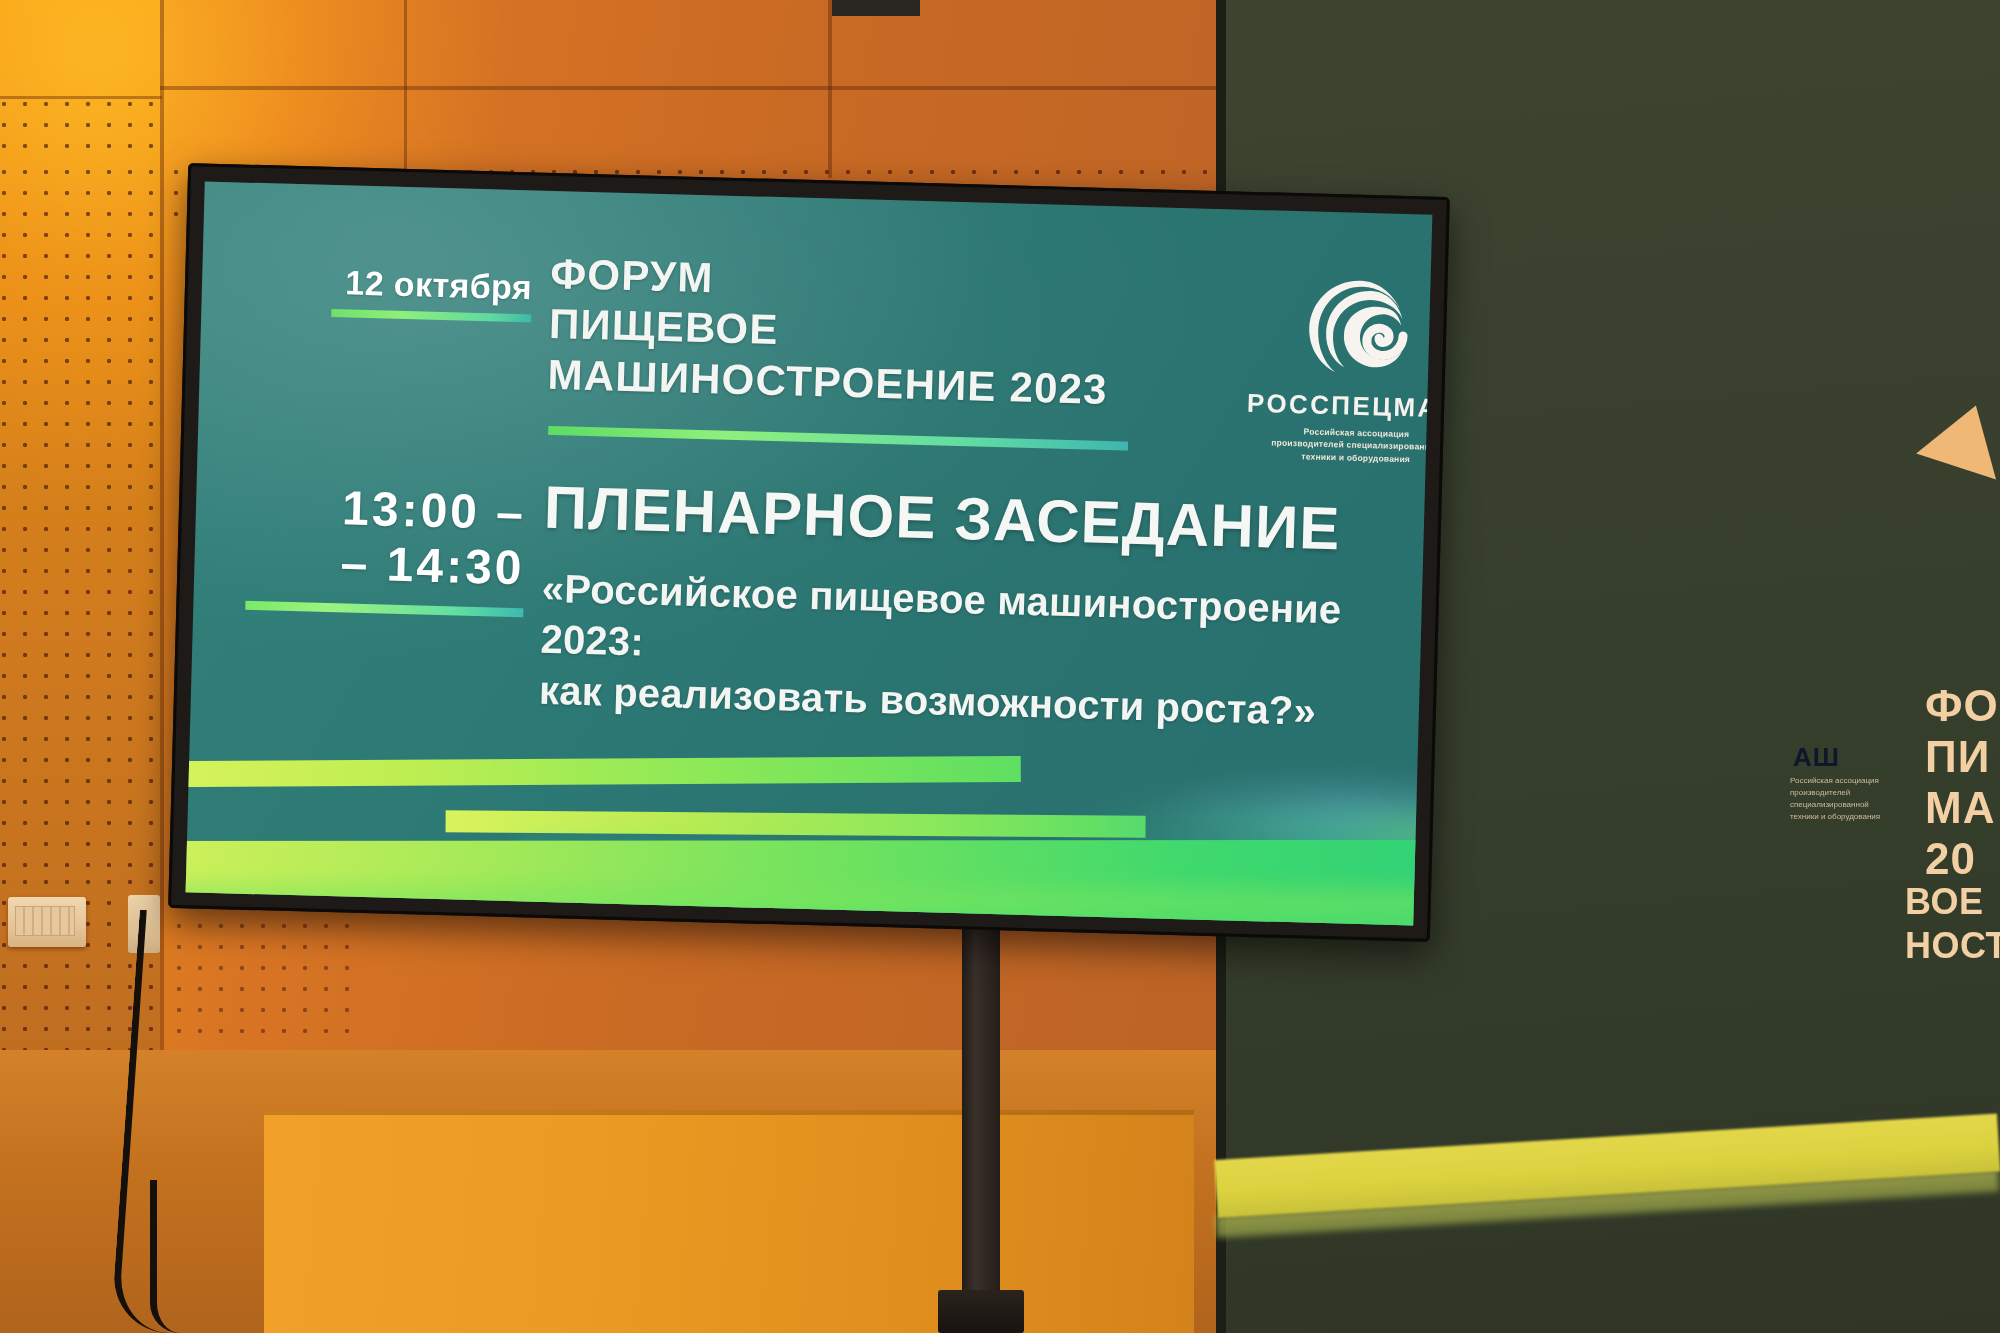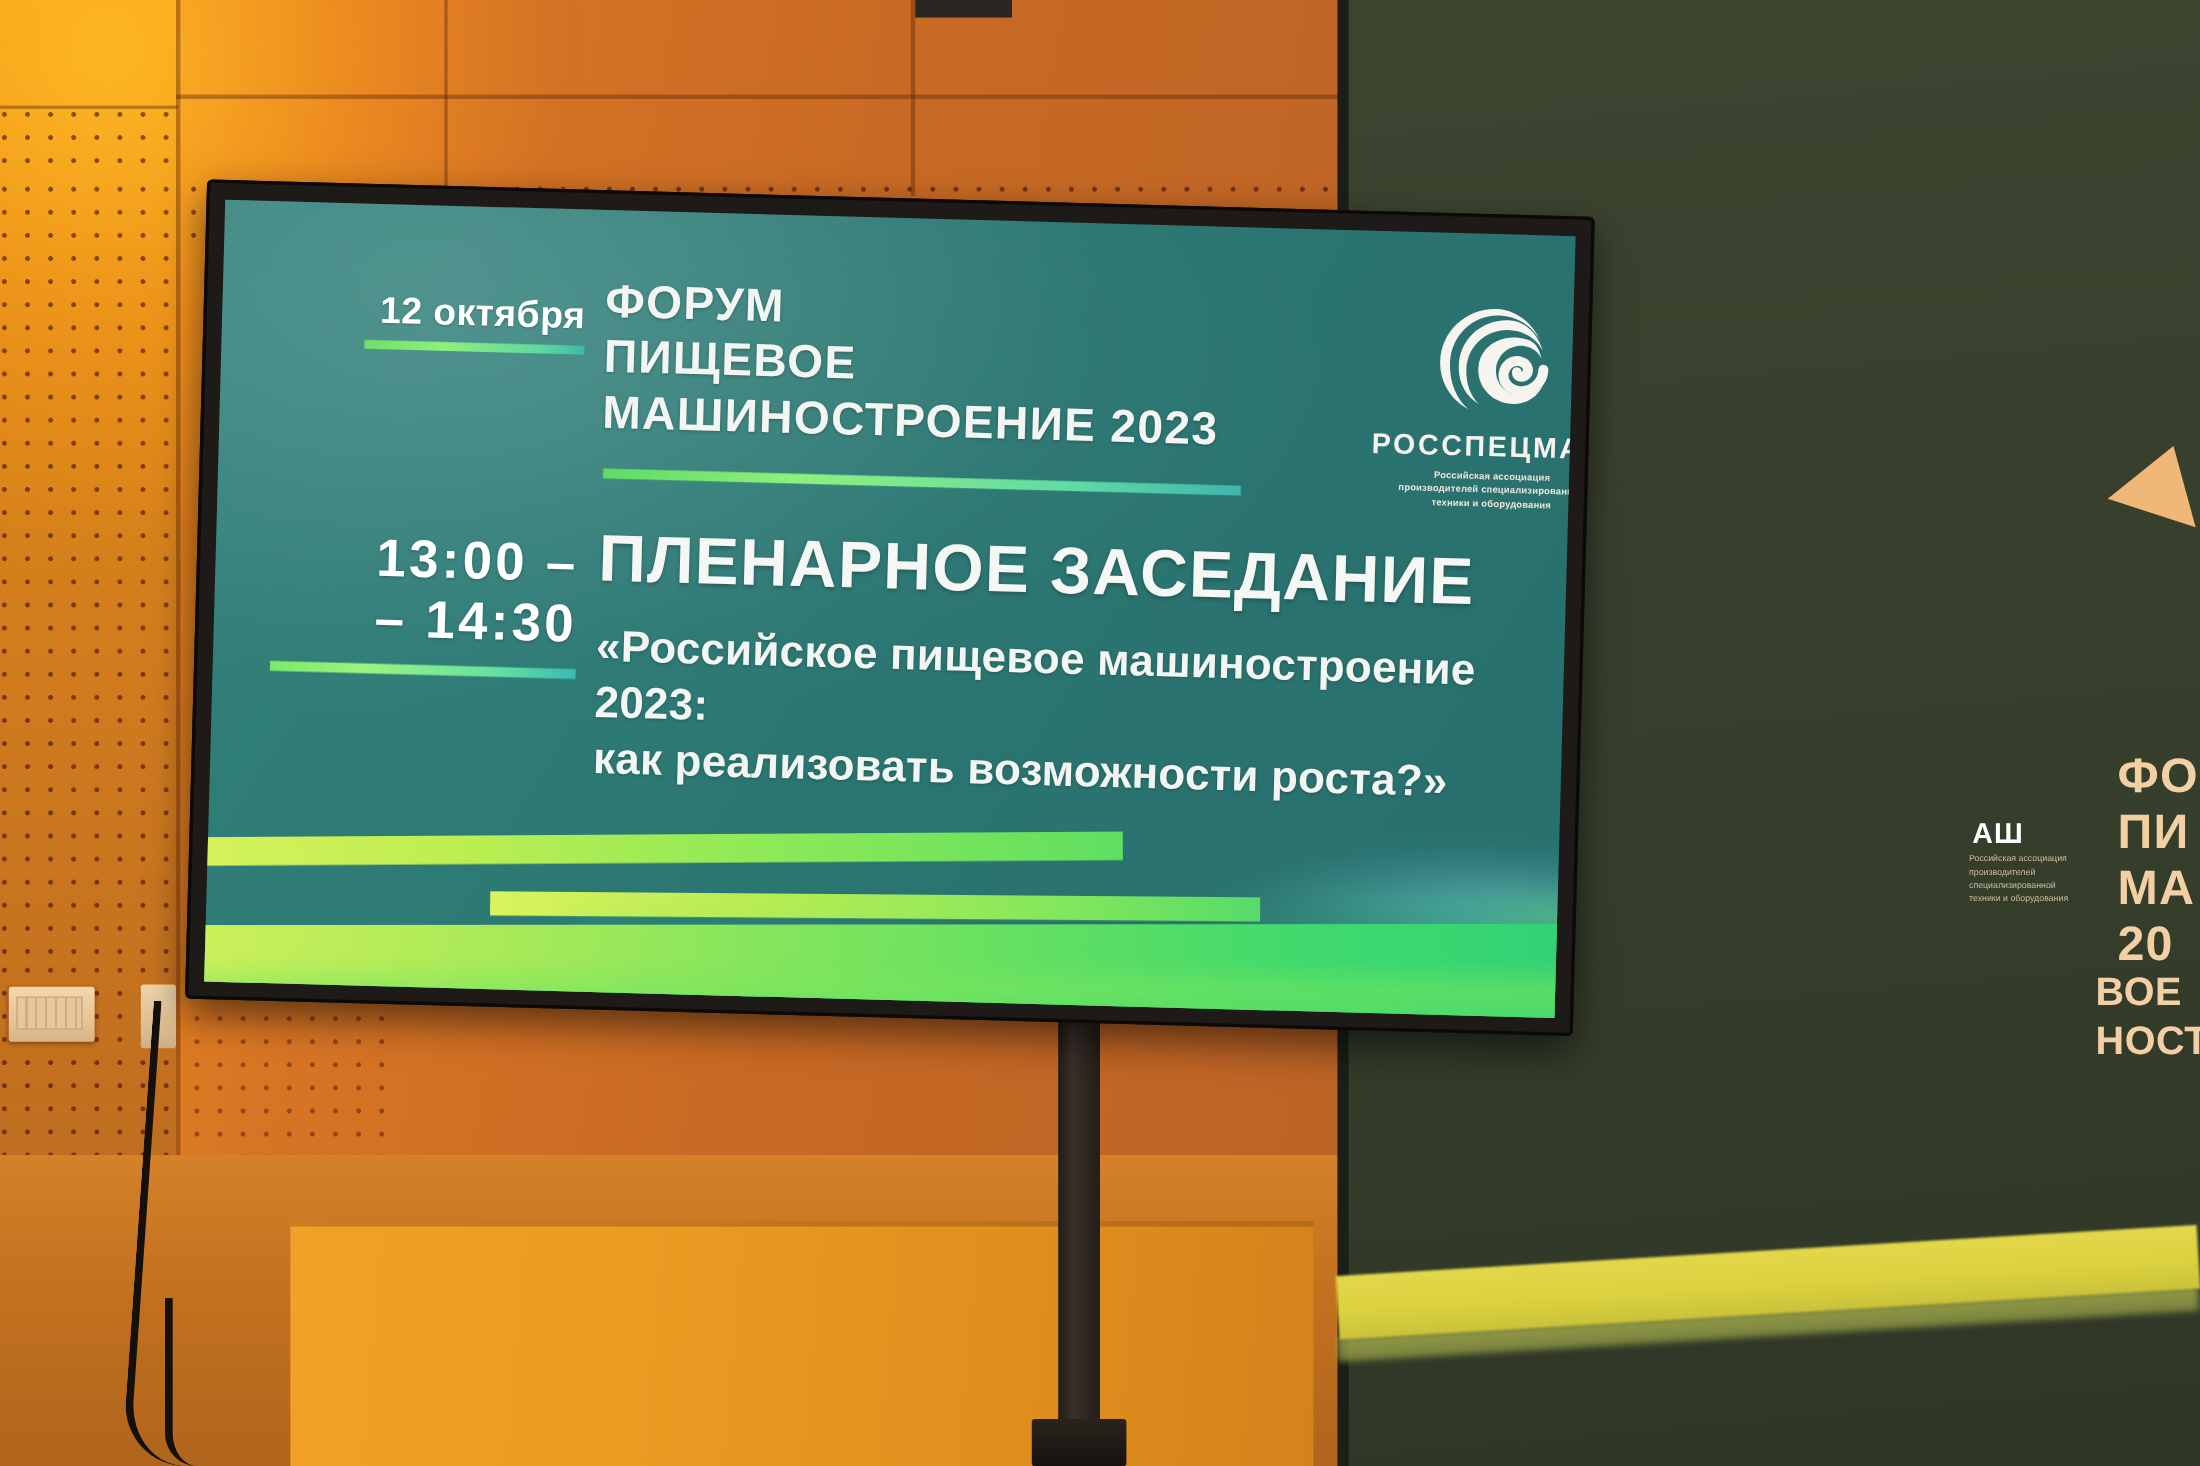--- a/index.html
+++ b/index.html
@@ -101,21 +101,21 @@
     color:#f3cfa4;font-size:44px;font-weight:bold;line-height:1.16;
     letter-spacing:1px;
   }
   .banner-text2{
     position:absolute;left:1905px;top:880px;width:240px;
     color:#f3cfa4;font-size:36px;font-weight:bold;line-height:1.22;
     letter-spacing:.5px;
   }
   .banner-small{
     position:absolute;left:1793px;top:742px;width:120px;
-    color:#ffffff;font-size:26px;font-weight:bold;letter-spacing:1px;
+    color:#0f172a;font-size:26px;font-weight:bold;letter-spacing:1px;
   }
   .banner-small-sub{
     position:absolute;left:1790px;top:775px;width:110px;
     color:#cdbb9c;font-size:8px;line-height:1.5;
   }
   .banner-ystripe{
     position:absolute;left:1216px;top:1160px;width:784px;height:58px;
     background:linear-gradient(180deg,#e3d74a 0%,#dcd23f 55%,#c9c23a 100%);
     transform:rotate(-3.4deg);transform-origin:left center;
     filter:blur(1px);

